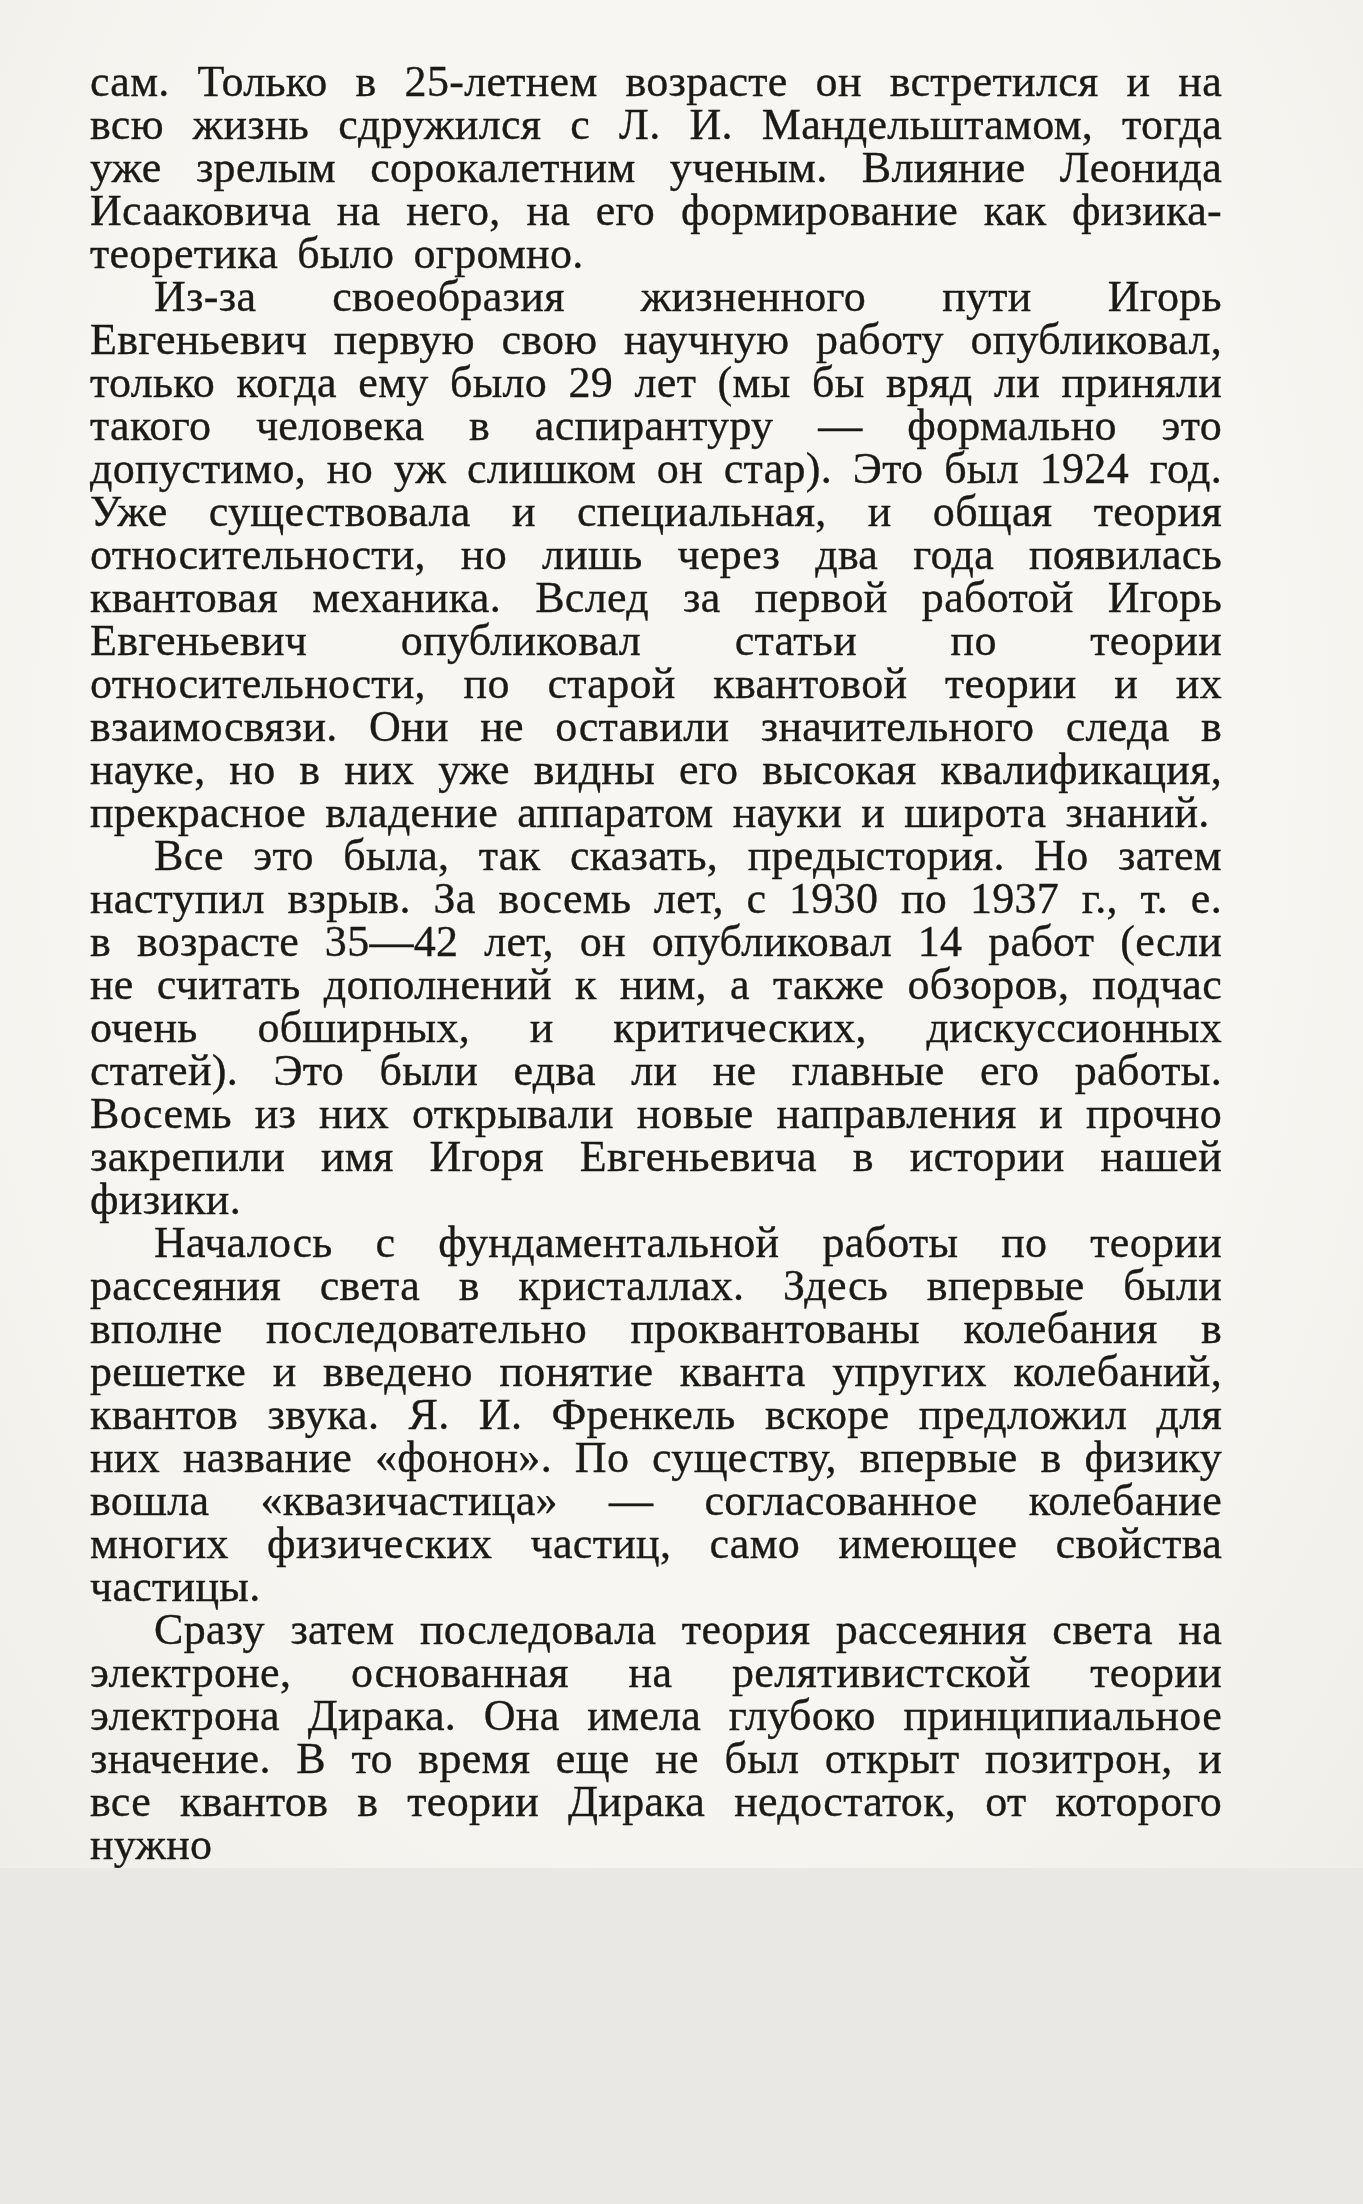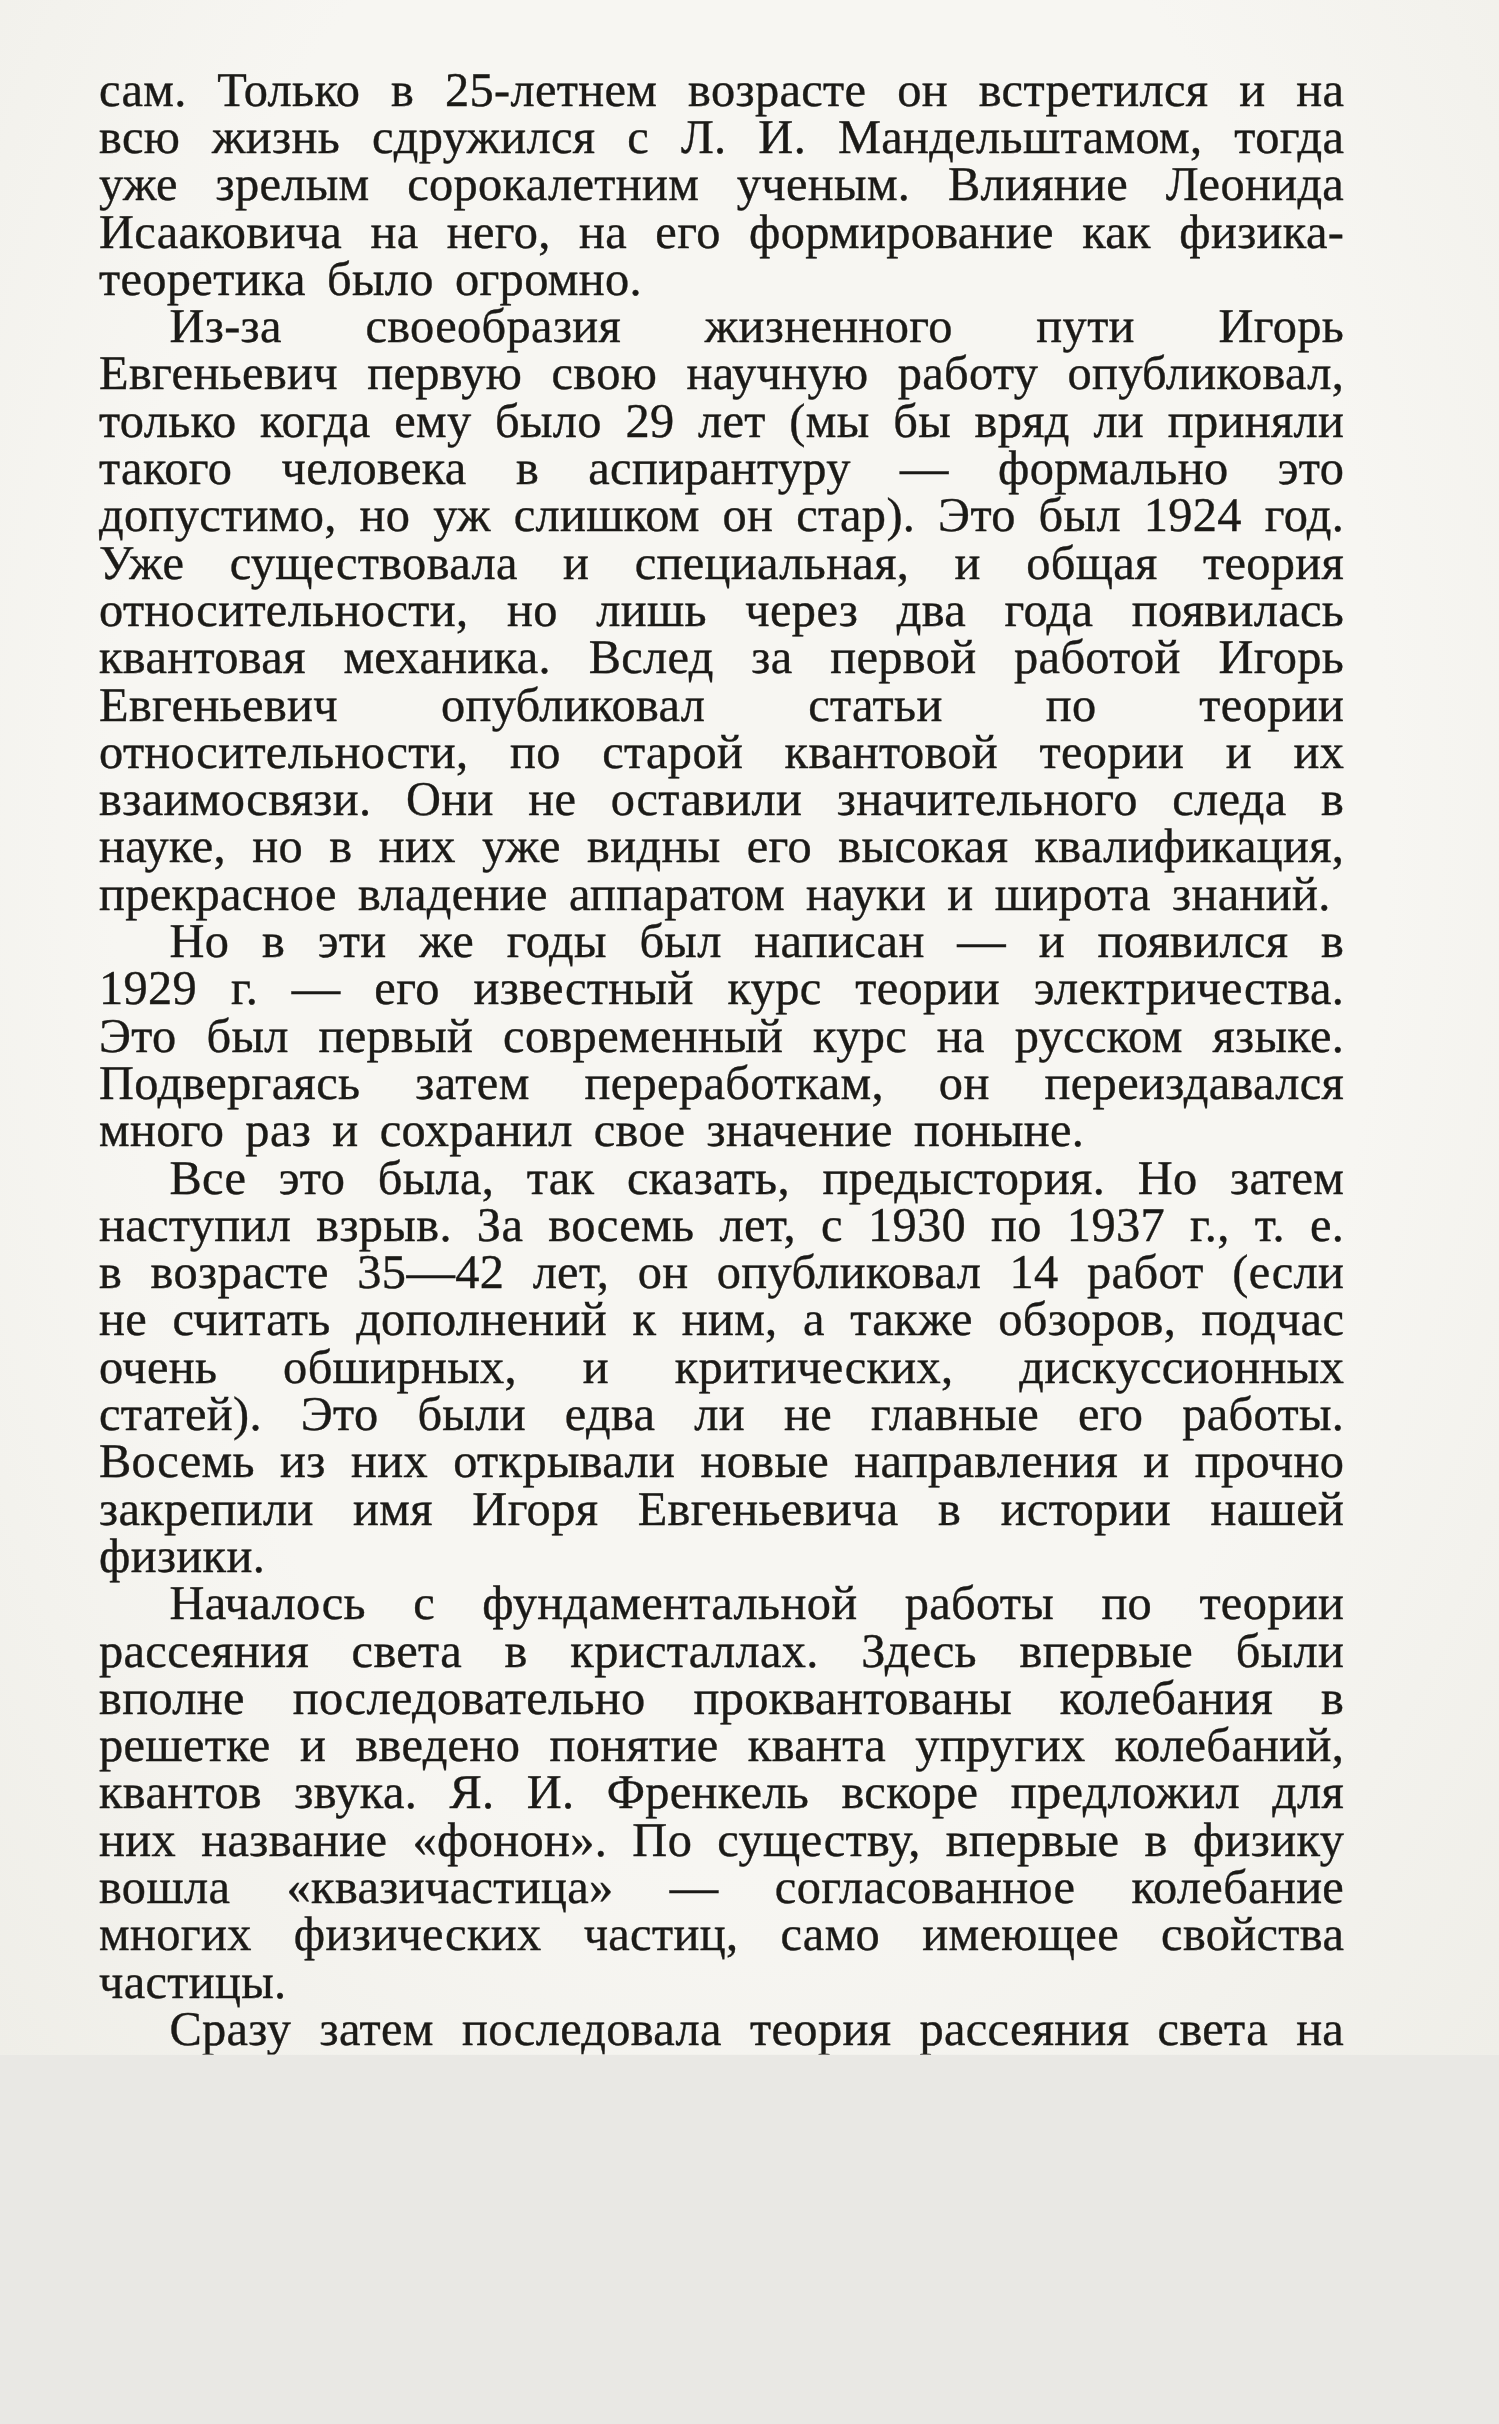--- a/index.html
+++ b/index.html
@@ -51,19 +51,18 @@
     -webkit-text-stroke: 0.35px currentColor;
   }
 </style>
 </head>
 <body>
 
 <div class="scan-page">
   <div class="text-column">
     <p class="para first">сам. Только в 25-летнем возрасте он встретился и на всю жизнь сдружился с Л. И. Мандельштамом, тогда уже зрелым сорокалетним ученым. Влияние Леонида Исааковича на него, на его формирование как физика-теоретика было огромно.</p>
     <p class="para">Из-за своеобразия жизненного пути Игорь Евгеньевич первую свою научную работу опубликовал, только когда ему было 29 лет (мы бы вряд ли приняли такого человека в аспирантуру — формально это допустимо, но уж слишком он стар). Это был 1924 год. Уже существовала и специальная, и общая теория относительности, но лишь через два года появилась квантовая механика. Вслед за первой работой Игорь Евгеньевич опубликовал статьи по теории относительности, по старой квантовой теории и их взаимосвязи. Они не оставили значительного следа в науке, но в них уже видны его высокая квалификация, прекрасное владение аппаратом науки и широта знаний.</p>
-    <p class="para">Но в эти же годы был написан — и появился в 1929 г. — его известный курс теории электричества. Это был первый современный курс на русском языке. Подвергаясь затем переработкам, он переиздавался много раз и сохранил свое значение поныне.</p>
     <p class="para">Все это была, так сказать, предыстория. Но затем наступил взрыв. За восемь лет, с 1930 по 1937 г., т. е. в возрасте 35—42 лет, он опубликовал 14 работ (если не считать дополнений к ним, а также обзоров, подчас очень обширных, и критических, дискуссионных статей). Это были едва ли не главные его работы. Восемь из них открывали новые направления и прочно закрепили имя Игоря Евгеньевича в истории нашей физики.</p>
     <p class="para">Началось с фундаментальной работы по теории рассеяния света в кристаллах. Здесь впервые были вполне последовательно проквантованы колебания в решетке и введено понятие кванта упругих колебаний, квантов звука. Я. И. Френкель вскоре предложил для них название «фонон». По существу, впервые в физику вошла «квазичастица» — согласованное колебание многих физических частиц, само имеющее свойства частицы.</p>
     <p class="para">Сразу затем последовала теория рассеяния света на электроне, основанная на релятивистской теории электрона Дирака. Она имела глубоко принципиальное значение. В то время еще не был открыт позитрон, и все квантов в теории Дирака недостаток, от которого нужно</p>
   </div>
   <div class="page-number">9</div>
 </div>
 
 </body></html>

